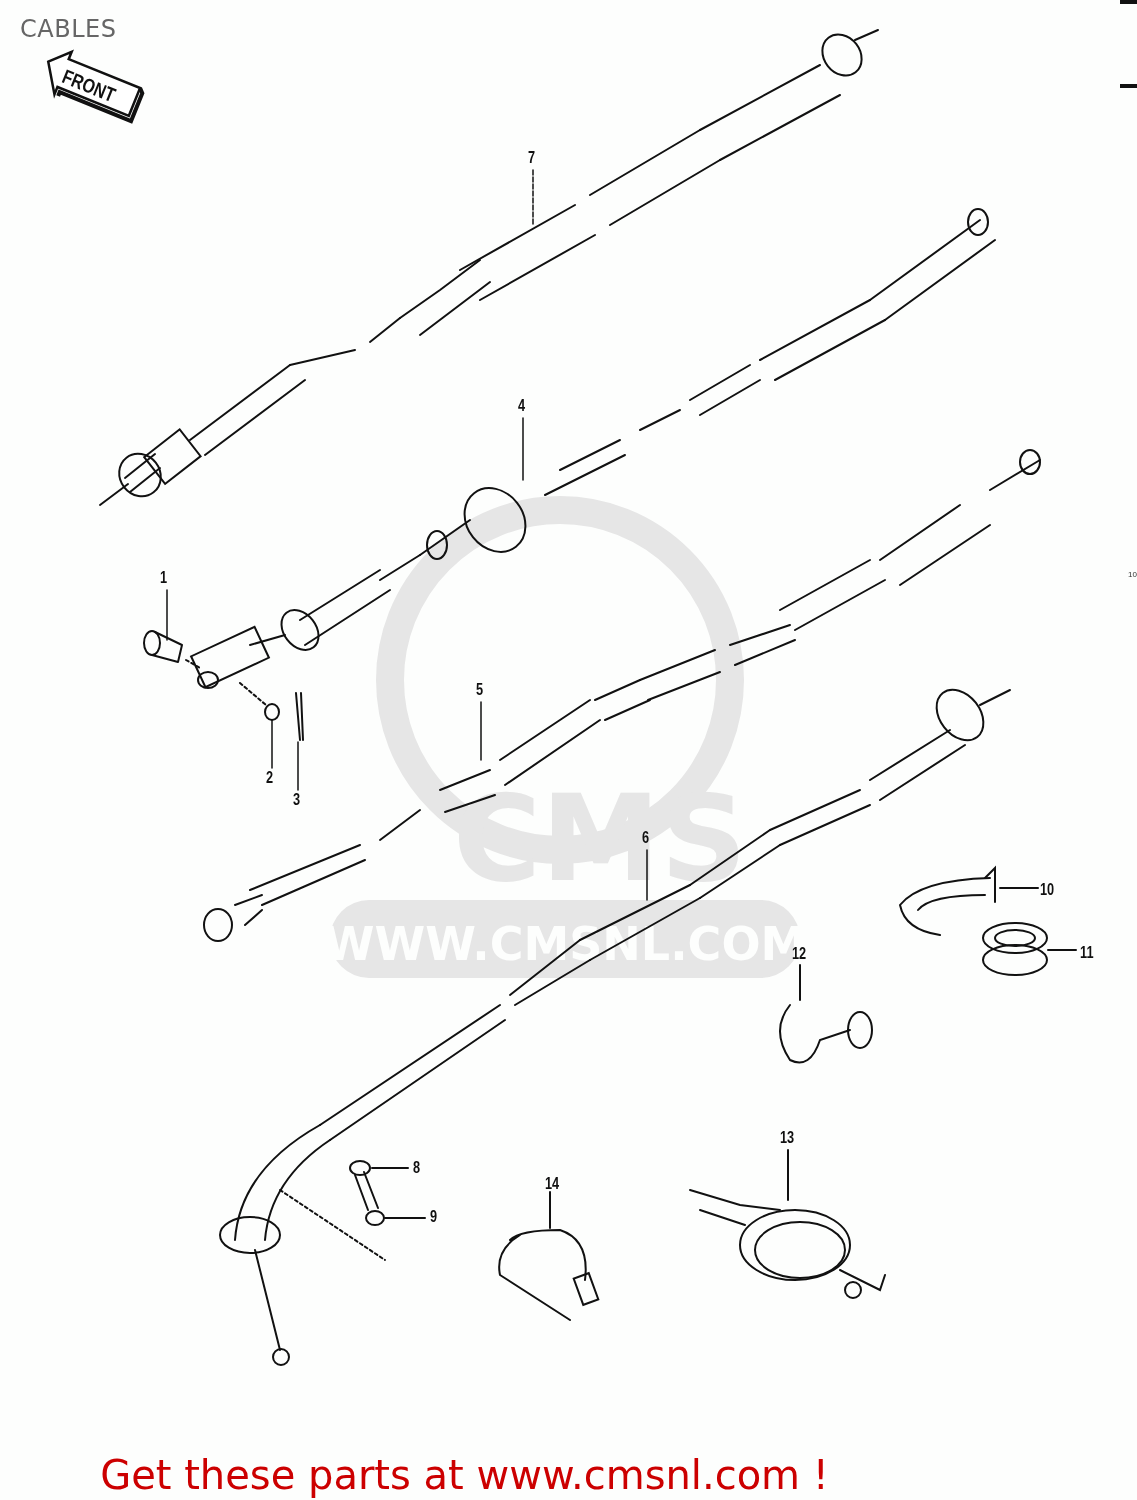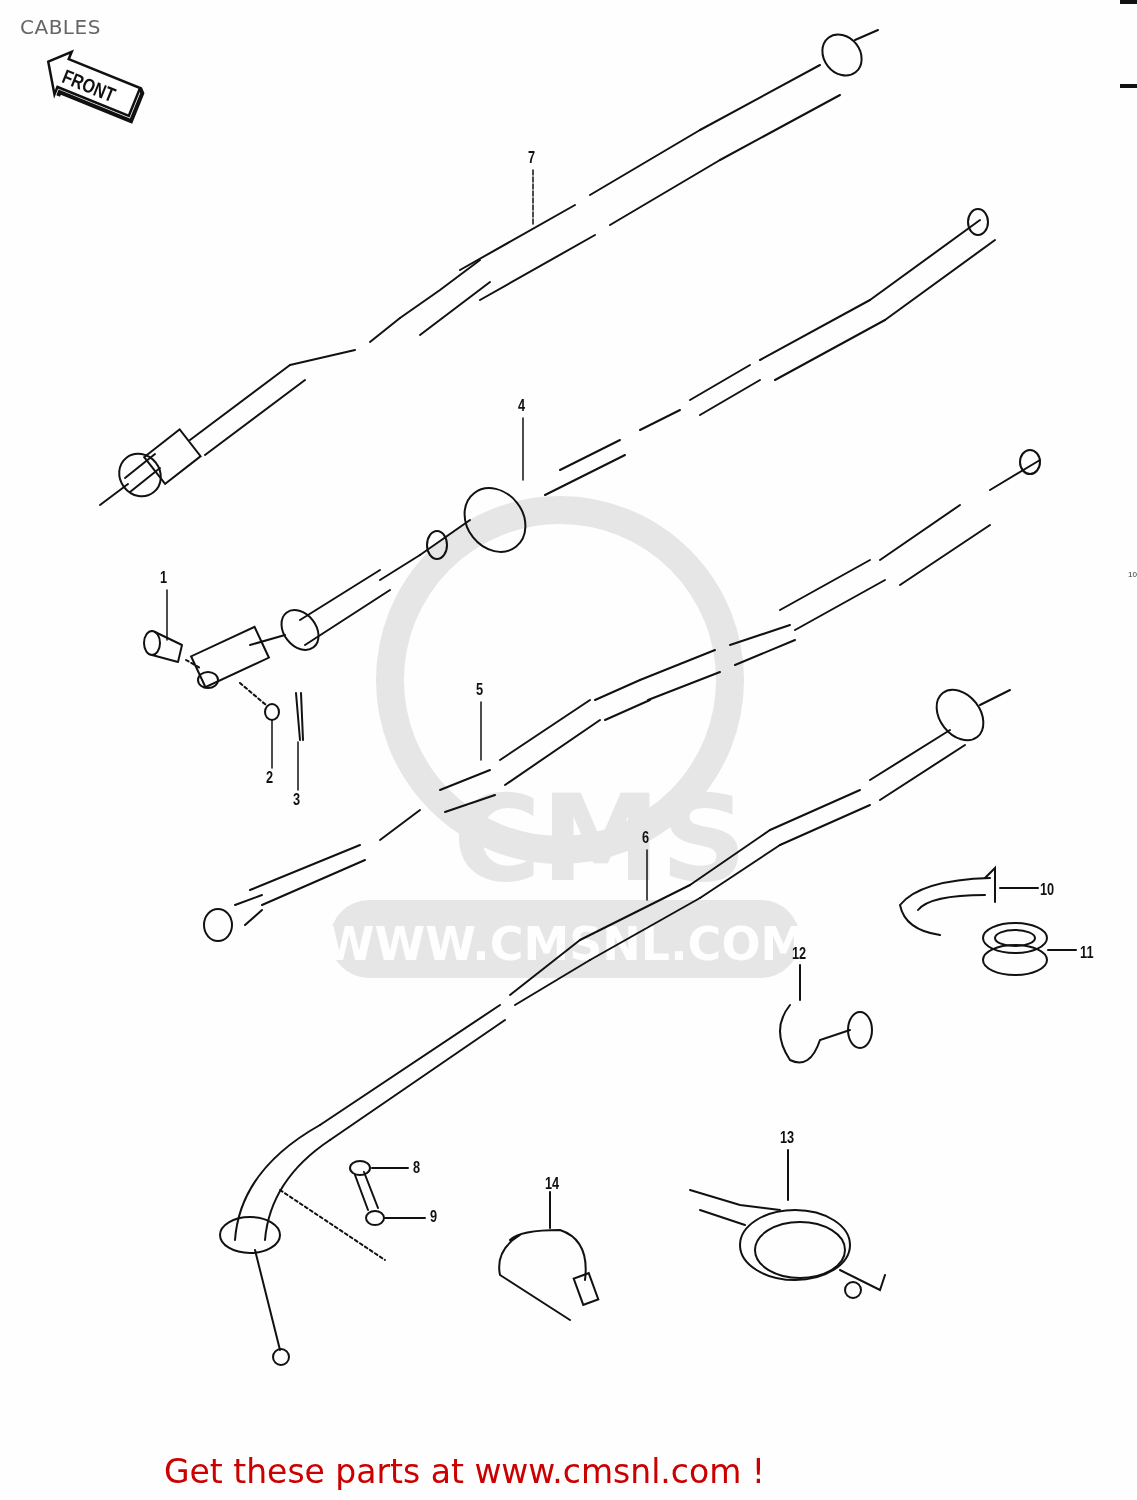--- a/index.html
+++ b/index.html
@@ -1,18 +1,18 @@
 <!DOCTYPE html>
 <html><head>
 <meta charset="utf-8">
 <style>
   html,body{margin:0;padding:0;background:#fdfefd;}
   body{width:1137px;height:1500px;position:relative;overflow:hidden;font-family:"Liberation Sans",sans-serif;}
-  .title{position:absolute;left:20px;top:15px;font-size:20px;color:#666;letter-spacing:0.5px;font-family:"DejaVu Sans",sans-serif;}
-  .footer{position:absolute;left:0;width:929px;top:1452px;text-align:center;font-size:33px;color:#cc0000;font-family:"DejaVu Sans",sans-serif;}
+  .title{position:absolute;left:20px;top:15px;font-size:24px;color:#666;letter-spacing:0.5px;font-family:"DejaVu Sans",sans-serif;}
+  .footer{position:absolute;left:0;width:929px;top:1452px;text-align:center;font-size:40px;color:#cc0000;font-family:"DejaVu Sans",sans-serif;}
   svg{position:absolute;left:0;top:0;}
   .callout{position:absolute;font-family:"Liberation Sans",sans-serif;font-weight:bold;font-size:17px;color:#111;transform:scaleX(0.75);transform-origin:left top;}
   .wm-text{font-family:"DejaVu Sans",sans-serif;font-weight:bold;}
 </style>
 </head>
 <body>
 
 <div class="title">CABLES</div>
 
 <svg width="1137" height="1500" viewBox="0 0 1137 1500">

